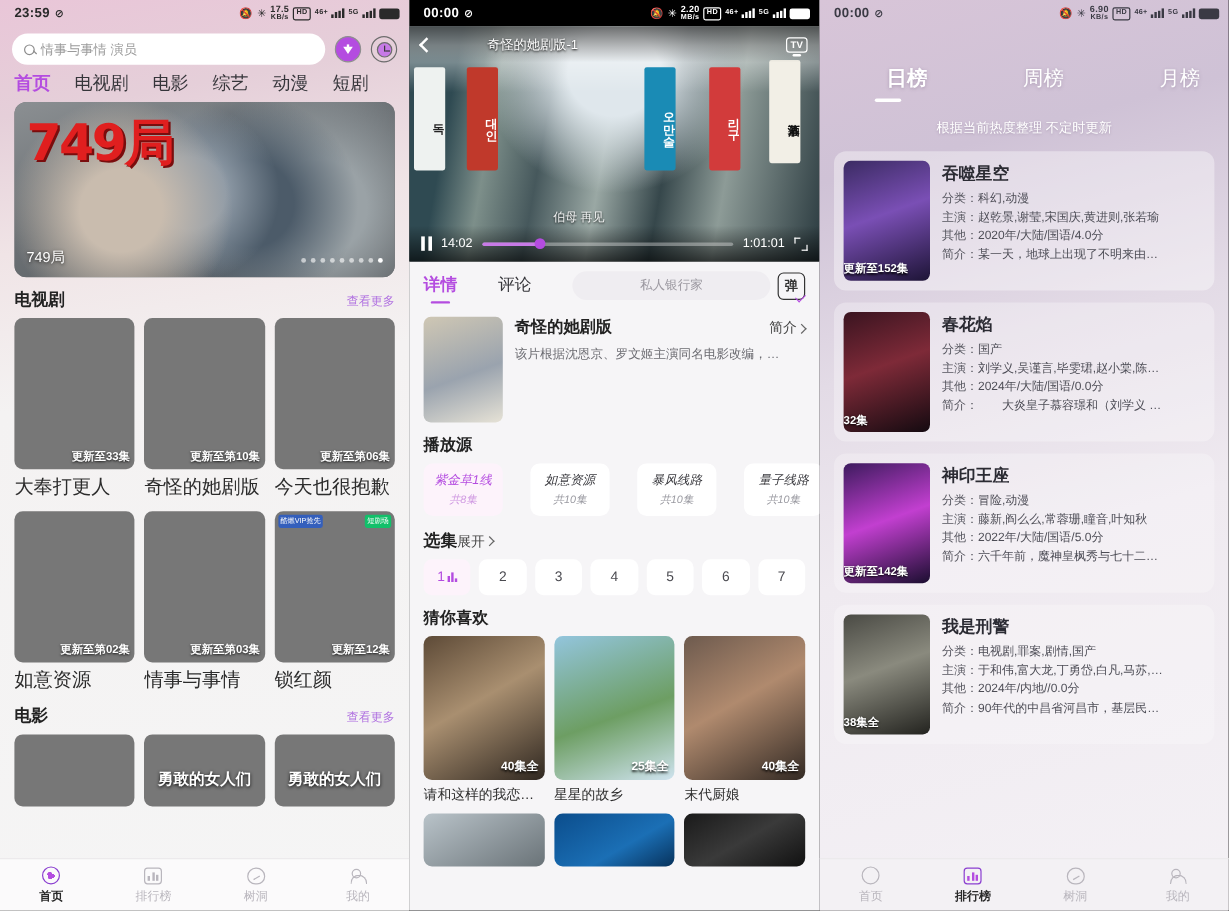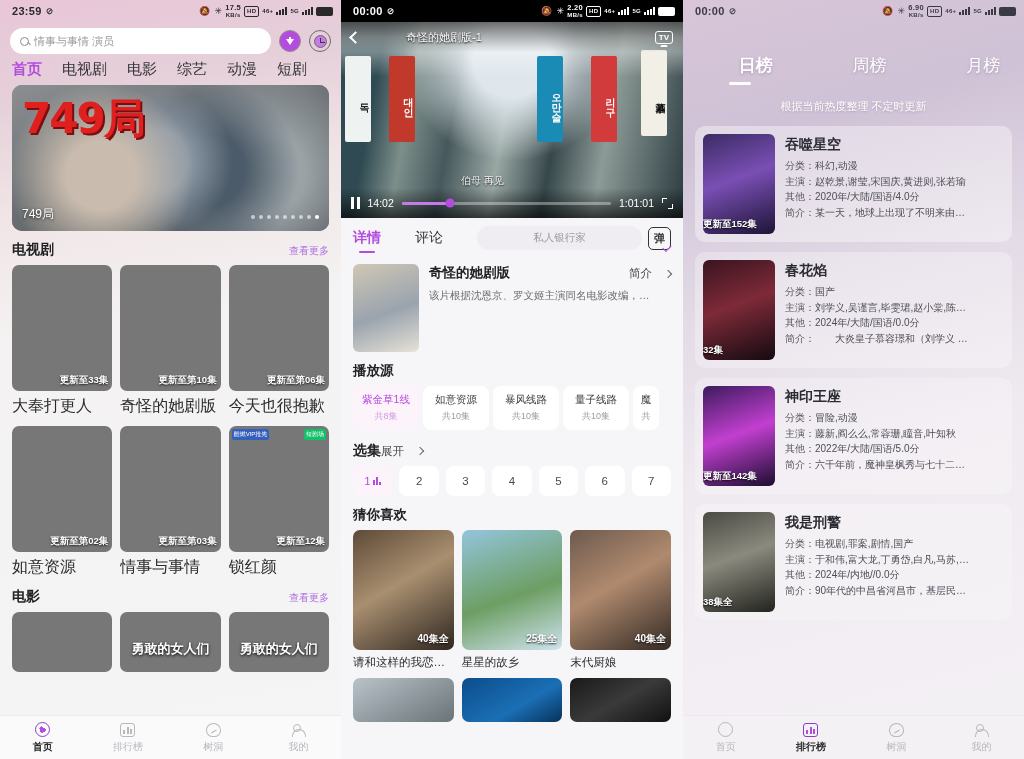--- a/index.html
+++ b/index.html
@@ -191,28 +191,28 @@
             color:#333; position:relative; flex:none;}
   .dm-btn::after{content:"";position:absolute;right:-1px;bottom:-1px;width:7px;height:4px;
       border-left:1.6px solid #b44ce0;border-bottom:1.6px solid #b44ce0;transform:rotate(-45deg);}
 
   .showrow { display:flex; gap:10px; padding: 8px 12px 0; }
   .showposter { width:66px; height:88px; border-radius:6px; flex:none;
                 background:linear-gradient(160deg,#cfc7b4,#9aa3ae 55%,#e6e2d6); }
   .showinfo { flex:1; min-width:0; }
   .showtitle-row { display:flex; align-items:baseline; justify-content:space-between; }
   .showtitle { font-size:13.5px; font-weight:bold; color:#222; }
-  .showmore { font-size:11.5px; color:#444; display:flex; align-items:center; gap:13px; }
+  .showmore { font-size:11.5px; color:#444; display:flex; align-items:center; gap:1px; }
   .chev { width:6px;height:6px;border-top:1.4px solid #666;border-right:1.4px solid #666;
           transform:rotate(45deg); display:inline-block;}
   .showdesc { font-size:10.5px; color:#6c6c72; margin-top:6px; line-height:1.35;
               display:-webkit-box;-webkit-line-clamp:1;-webkit-box-orient:vertical;overflow:hidden; }
 
   .blk-title { font-size:13.5px; font-weight:bold; color:#222; padding:10px 12px 6px; }
-  .srcrow { display:flex; gap:4px; padding:0 12px; overflow:hidden; }
+  .srcrow { display:flex; gap:23px; padding:0 12px; overflow:hidden;font-style:italic; }
   .srcchip { flex:none; min-width:66px; background:#fff; border-radius:8px; padding:7px 9px;
              text-align:center; }
   .srcchip .nm { font-size:10.5px; color:#3a3a3f; white-space:nowrap; }
   .srcchip .sub { font-size:9px; color:#9b9ba2; margin-top:3px; }
   .srcchip.sel { background:#fdf3fb; }
   .srcchip.sel .nm { color:#b44ce0; }
   .srcchip.sel .sub { color:#d09ae2; }
   .srcchip.cut { min-width:26px; padding-left:6px; padding-right:6px; }
 
   .row-head { display:flex; align-items:center; justify-content:flex-start; padding:12px 12px 6px;}

